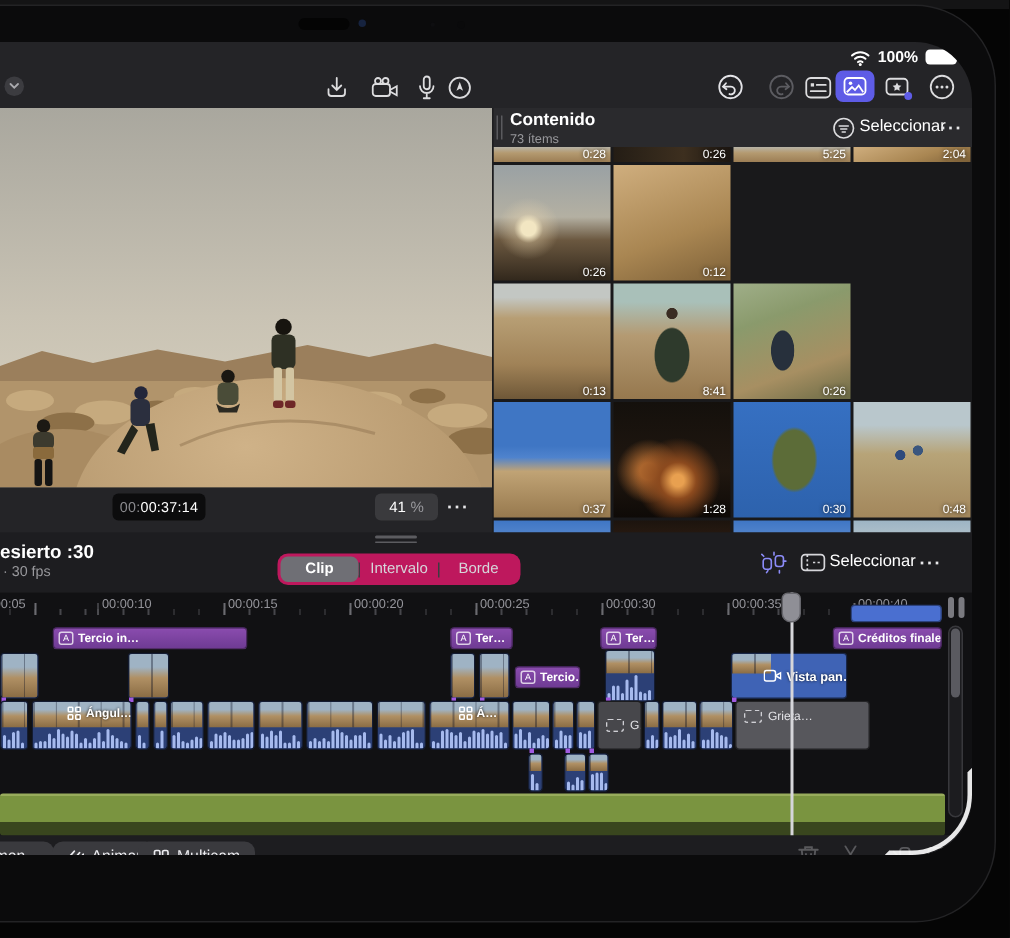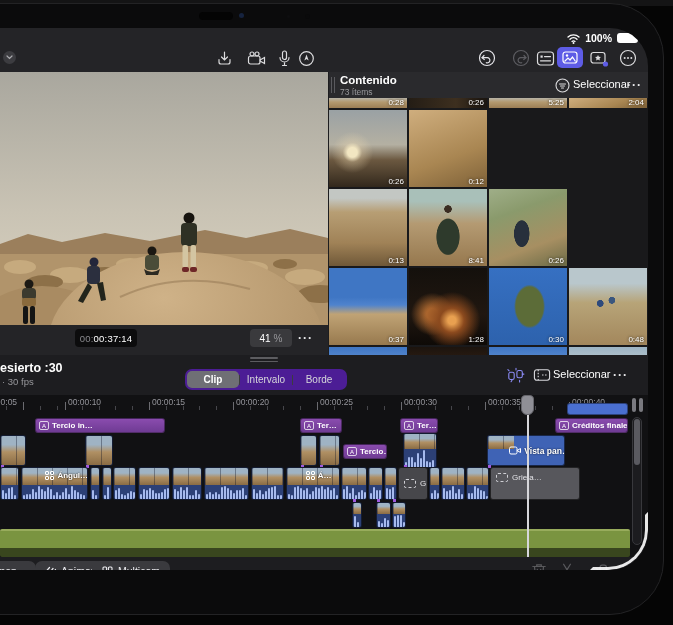--- a/index.html
+++ b/index.html
@@ -72,21 +72,21 @@
   .st-hikers{background:radial-gradient(circle 4px at 40% 46%,#2e4a7c 0 80%,transparent 90%),radial-gradient(circle 4px at 55% 42%,#3a567e 0 80%,transparent 90%),linear-gradient(180deg,#b9c7cc 0 20%,#b7a478 45%,#a3875c);}
   .st-sky{background:linear-gradient(180deg,#3f76c4,#5b8bd0);}
   .st-darkwarm{background:linear-gradient(180deg,#1c140e,#2c1c12);}
   .st-palesky{background:linear-gradient(180deg,#9db4c4,#b5c4cc);}
   
   .tlhead{position:absolute;left:0;top:327px;width:648px;height:40px;background:#1d1d20;}
   .drag-handle{position:absolute;left:250px;top:2px;width:28px;display:flex;flex-direction:column;gap:2px;}
   .drag-handle i{height:1.5px;background:#5c5c60;border-radius:1px;}
   .proj-title{position:absolute;left:-9px;top:6px;font-size:12.5px;font-weight:bold;color:#fff;white-space:nowrap;}
   .proj-meta{position:absolute;left:2px;top:21px;font-size:9.5px;color:#98989c;white-space:nowrap;}
-  .seg{position:absolute;left:185px;top:14px;height:21px;background:#4c1d95;border-radius:7px;display:flex;align-items:center;padding:2px;}
+  .seg{position:absolute;left:185px;top:14px;height:21px;background:#be185d;border-radius:7px;display:flex;align-items:center;padding:2px;}
   .seg .s{width:52px;height:17px;border-radius:5px;display:flex;align-items:center;justify-content:center;font-size:10px;color:#d6d6da;position:relative;}
   .seg .s.active{background:#6f6f75;color:#fff;font-weight:bold;}
   .seg .sep{width:1px;height:10px;background:#3c3c40;}
   .tlh-select{position:absolute;left:553px;top:13px;font-size:11px;color:#fff;}
   .tlh-more{position:absolute;left:613px;top:13px;}
   .tlh-icon{position:absolute;top:11px;width:18px;height:18px;}
   
   .tl{position:absolute;left:0;top:367px;width:648px;height:162px;background:#111113;}
   .ruler{position:absolute;left:0;top:0;width:630px;height:16px;}
   .ticks-minor{position:absolute;left:0;bottom:1px;width:630px;height:4px;

